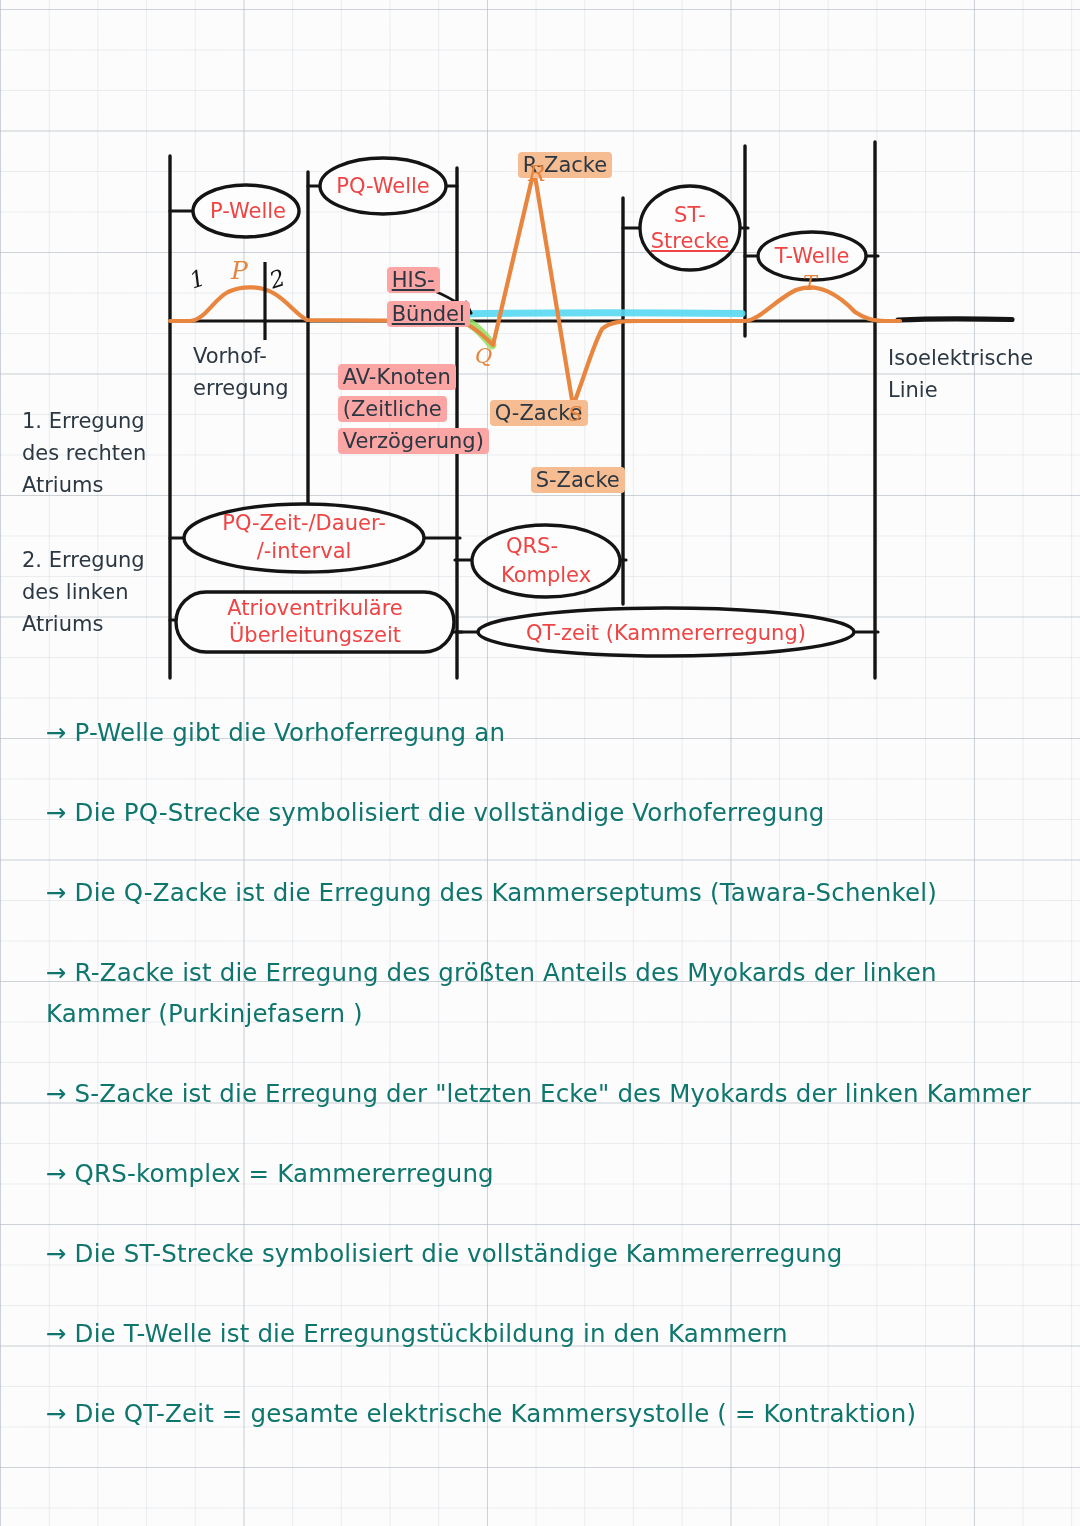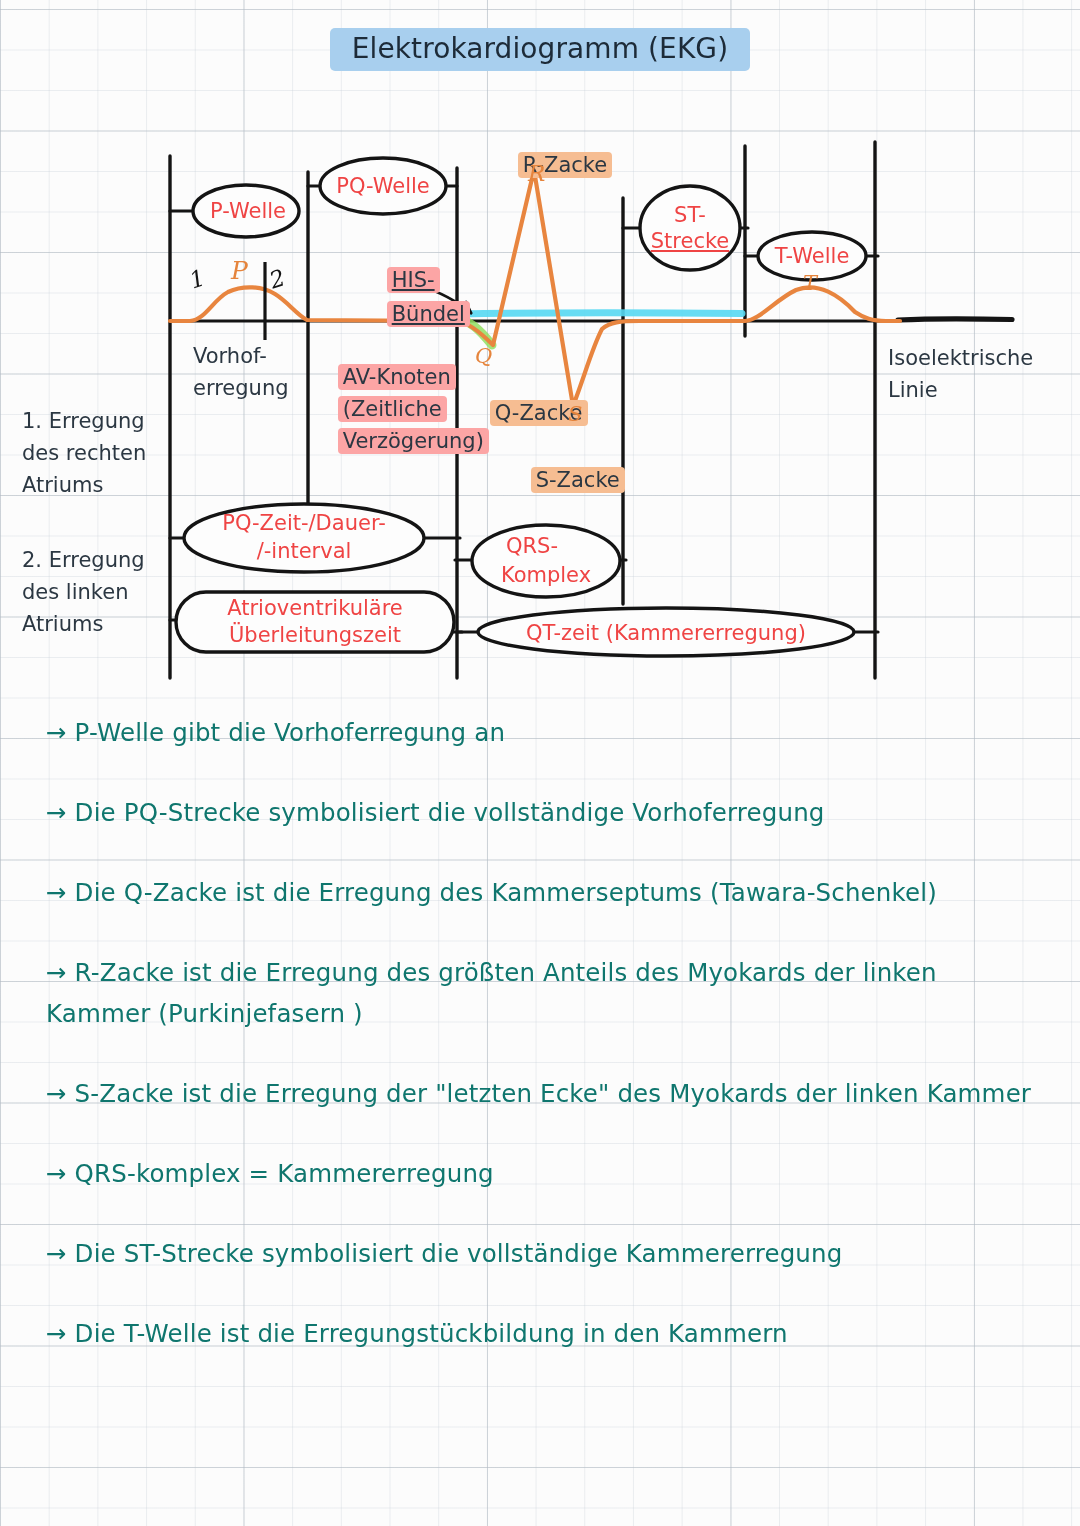--- a/index.html
+++ b/index.html
@@ -70,23 +70,20 @@
   }
   .note:last-child{margin-bottom:0;}
 </style>
 </head>
 <body>
 
 <div id="paper"></div>
 
 <div id="sheet">
 
-  <div class="title-wrap">
-    <span class="title">Elektrokardiogramm (EKG)</span>
-  </div>
 
   <svg id="diagram" viewBox="0 0 1080 700">
 
     <g stroke="#141414" stroke-width="3.4" stroke-linecap="round">
       <line x1="170" y1="156" x2="170" y2="678"></line>
       <line x1="308" y1="172" x2="308" y2="568"></line>
       <line x1="457" y1="168" x2="457" y2="678"></line>
       <line x1="623" y1="198" x2="623" y2="604"></line>
       <line x1="745" y1="146" x2="745" y2="336"></line>
       <line x1="875" y1="142" x2="875" y2="678"></line>
@@ -226,15 +223,16 @@
 
   <div id="notes">
     <p class="note">→ P-Welle gibt die Vorhoferregung an</p>
     <p class="note">→ Die PQ-Strecke symbolisiert die vollständige Vorhoferregung</p>
     <p class="note">→ Die Q-Zacke ist die Erregung des Kammerseptums (Tawara-Schenkel)</p>
     <p class="note">→ R-Zacke ist die Erregung des größten Anteils des Myokards der linken Kammer (Purkinjefasern )</p>
     <p class="note">→ S-Zacke ist die Erregung der "letzten Ecke" des Myokards der linken Kammer</p>
     <p class="note">→ QRS-komplex = Kammererregung</p>
     <p class="note">→ Die ST-Strecke symbolisiert die vollständige Kammererregung</p>
     <p class="note">→ Die T-Welle ist die Erregungstückbildung in den Kammern</p>
+    <p class="note">→ Die QT-Zeit = gesamte elektrische Kammersystolle ( = Kontraktion)</p>
   </div>
 
 </div>
 
 </body></html>

